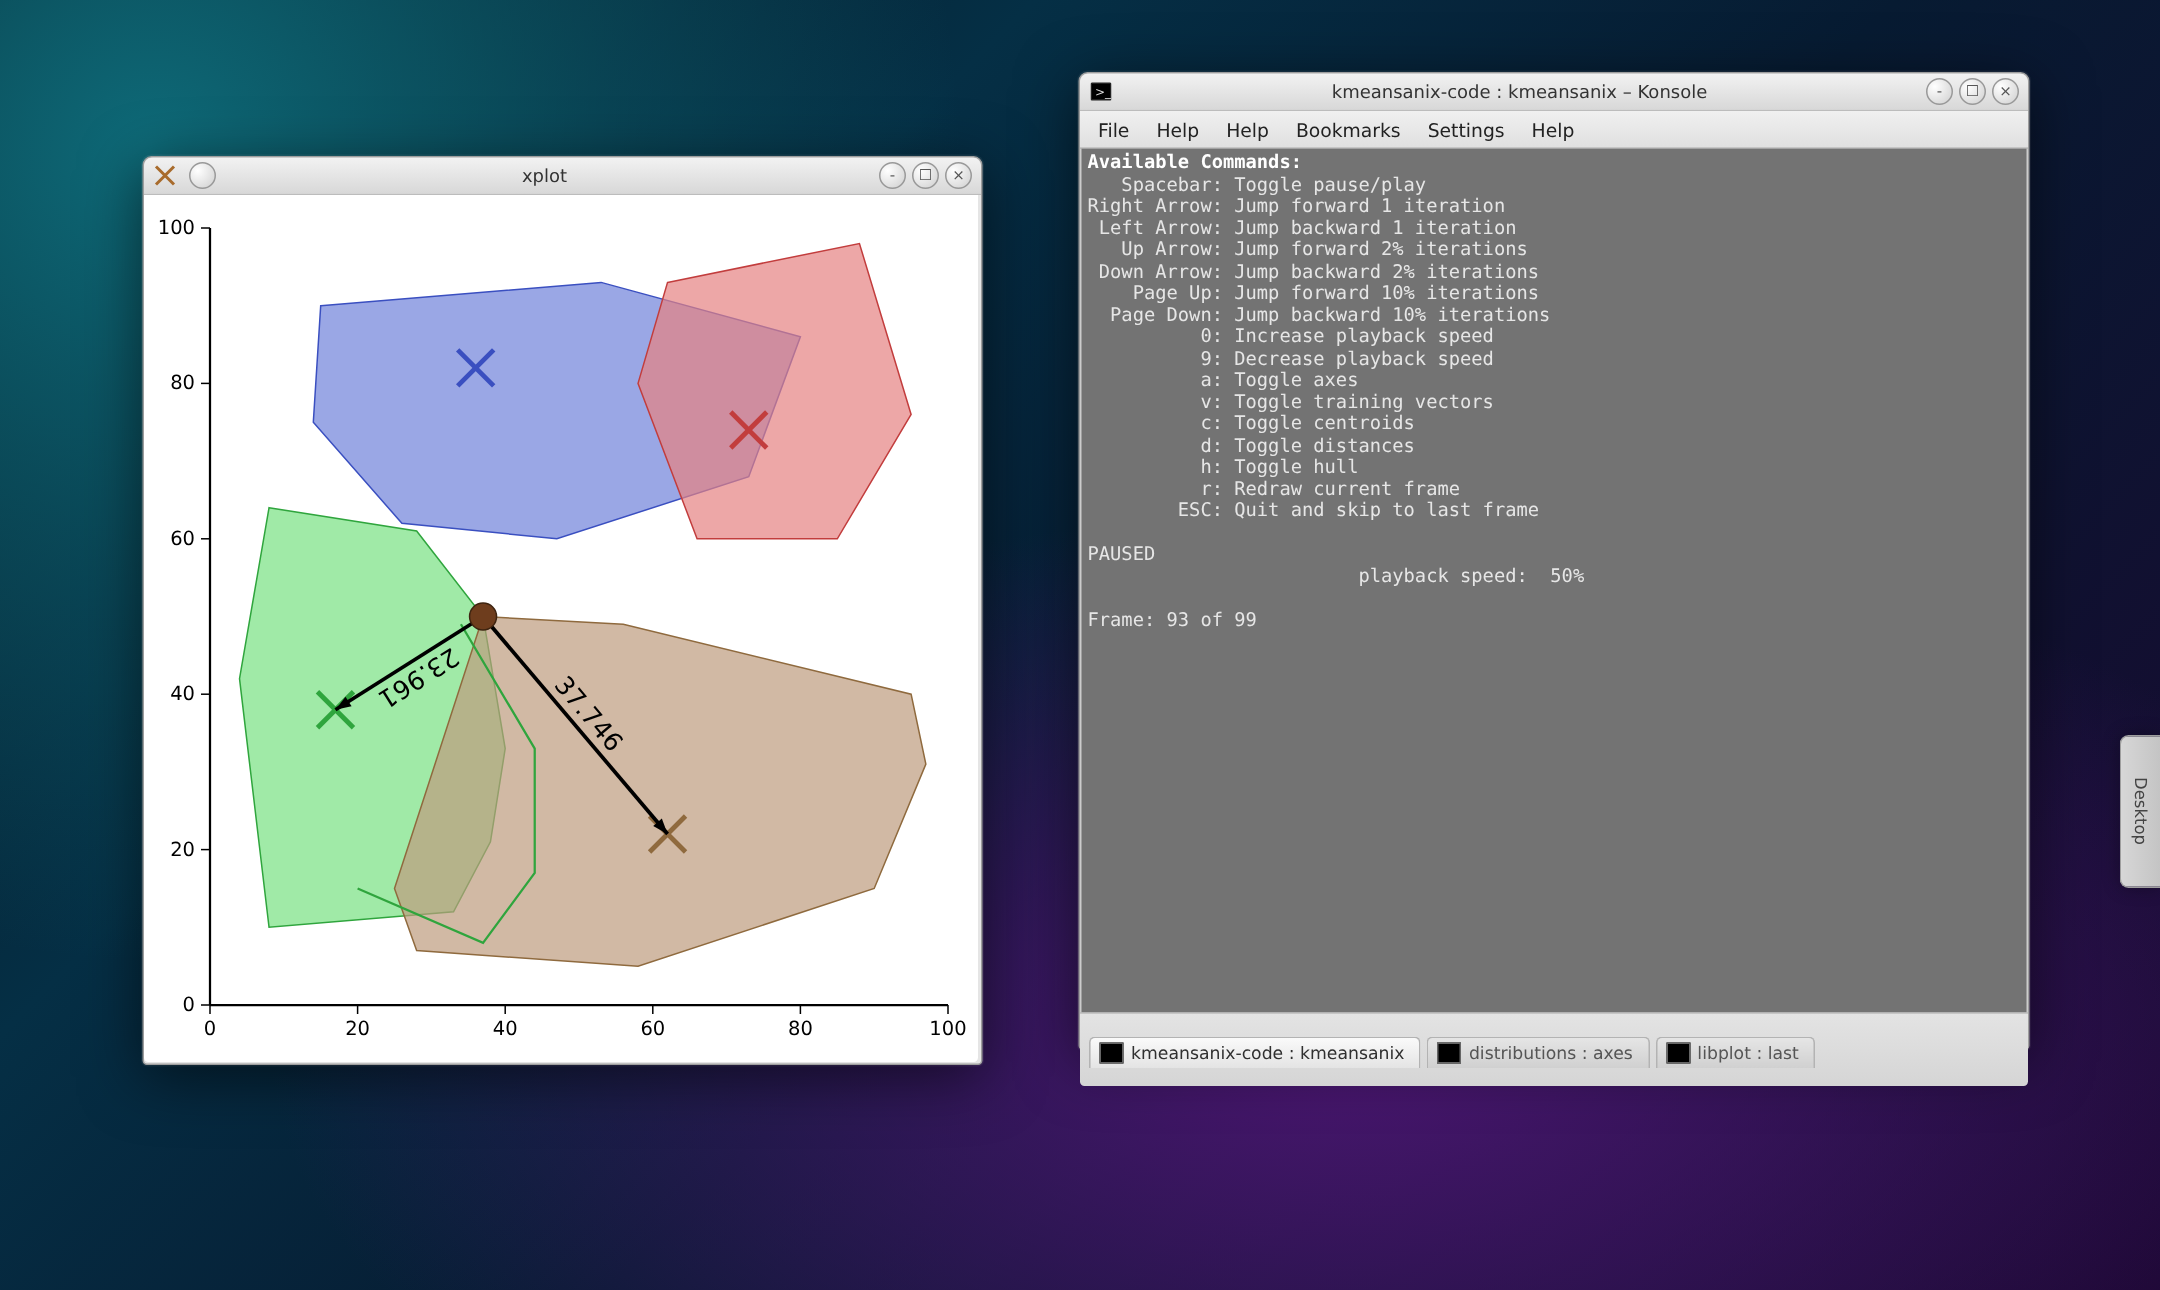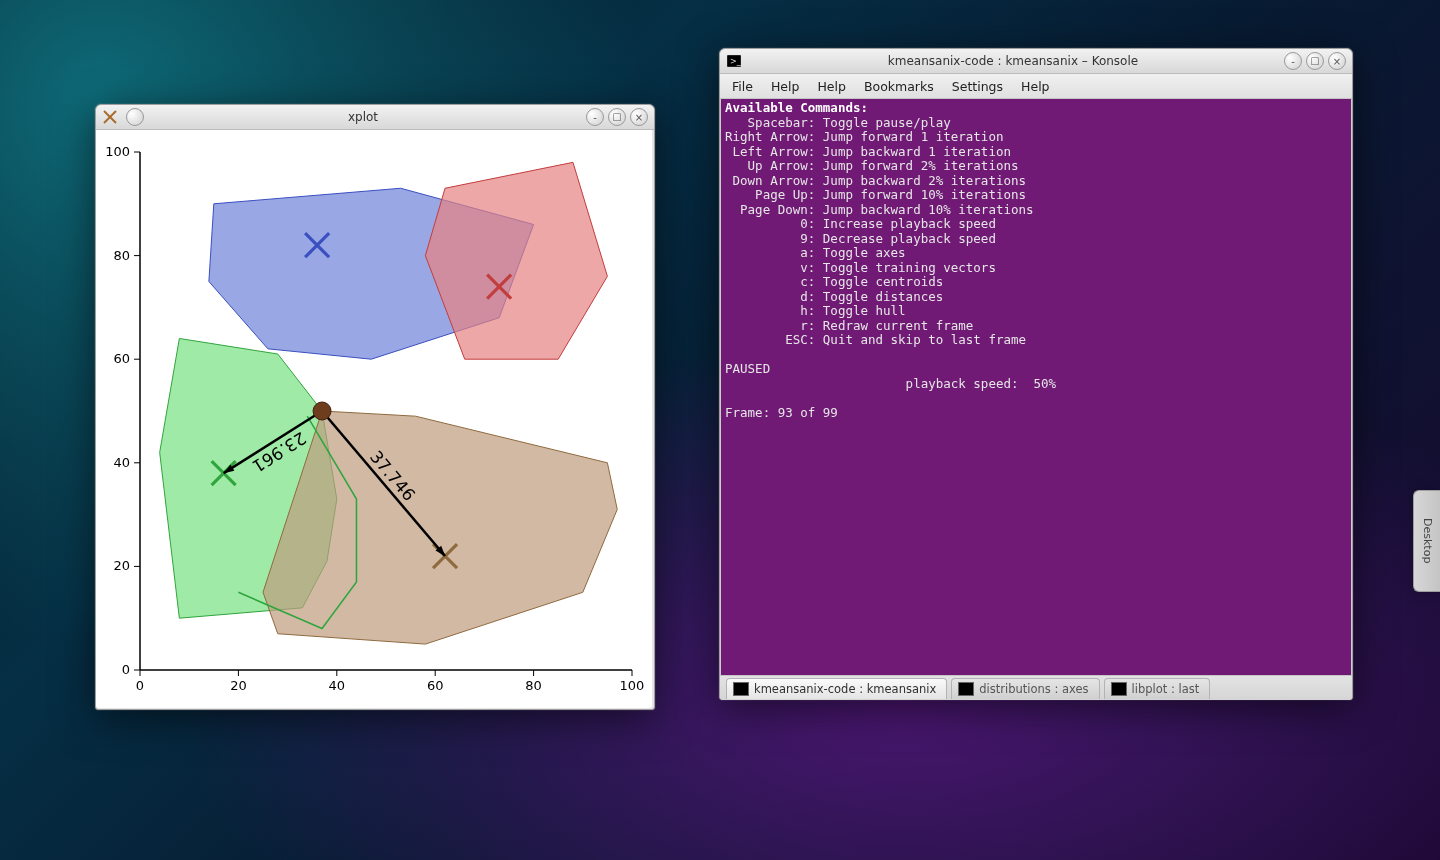--- a/index.html
+++ b/index.html
@@ -13,23 +13,23 @@
 .wbtn{width:16px;height:16px;border-radius:50%;background:radial-gradient(circle at 30% 30%,#fff,#cfcfcf);border:1px solid #999;margin-left:4px;display:flex;align-items:center;justify-content:center;font-size:10px;color:#555}
 .app-icon{width:16px;height:16px;margin-right:4px;display:flex;align-items:center;justify-content:center}
 
 #xplot{left:95px;top:104px;width:558px;height:604px}
 #plot-area{position:relative;width:556px;height:578px;background:#fff;border-radius:0 0 3px 3px}
 #plot-svg{position:absolute;left:0;top:0}
 
 #konsole{left:719px;top:48px;width:632px;height:650px}
 #menubar{height:24px;display:flex;align-items:center;gap:2px;background:linear-gradient(#f0f0f0,#e0e0e0);border-bottom:1px solid #c5c5c5;padding:0 4px;font-size:12.5px;color:#222}
 #menubar span{padding:2px 8px 2px 8px;border-radius:3px}
-#terminal{background:#701a75;color:#e6e6e6;font-family:"DejaVu Sans Mono","Liberation Mono",monospace;font-size:12.5px;line-height:14.5px;white-space:pre;padding:2px 4px;height:572px;overflow:hidden;border-left:1px solid #ccc;border-right:1px solid #ccc}
+#terminal{background:#737373;color:#e6e6e6;font-family:"DejaVu Sans Mono","Liberation Mono",monospace;font-size:12.5px;line-height:14.5px;white-space:pre;padding:2px 4px;height:572px;overflow:hidden;border-left:1px solid #ccc;border-right:1px solid #ccc}
 #terminal b{color:#fff;font-weight:bold}
-#tabbar{height:24px;display:flex;align-items:center;gap:4px;background:linear-gradient(#e3e3e3,#d5d5d5);border-top:1px solid #c5c5c5;border-radius:0 0 3px 3px;padding:0 6px}
+#tabbar{height:24px;display:flex;align-items:flex-end;gap:4px;background:linear-gradient(#e3e3e3,#d5d5d5);border-top:1px solid #c5c5c5;border-radius:0 0 3px 3px;padding:12px 6px}
 .tab{display:flex;align-items:center;gap:5px;height:20px;padding:0 10px 0 6px;background:linear-gradient(#fafafa,#e4e4e4);border:1px solid #b3b3b3;border-bottom:none;border-radius:4px 4px 0 0;font-size:11.5px;color:#303030}
 .tab.inactive{background:linear-gradient(#e5e5e5,#d0d0d0);color:#555}
 .tab-icon{width:14px;height:12px;background:#000;border:1px solid #666}
 
 #desk-btn{position:absolute;right:0;top:490px;width:26px;height:100px;background:linear-gradient(90deg,#d7d7d7,#c4c4c4);border:1px solid #9e9e9e;border-right:none;border-radius:6px 0 0 6px;display:flex;align-items:center;justify-content:center;font-size:11px;color:#444;writing-mode:vertical-rl;box-shadow:0 0 12px rgba(0,0,0,.3)}
 </style>
 </head>
 <body>
 
 <div id="desktop">

